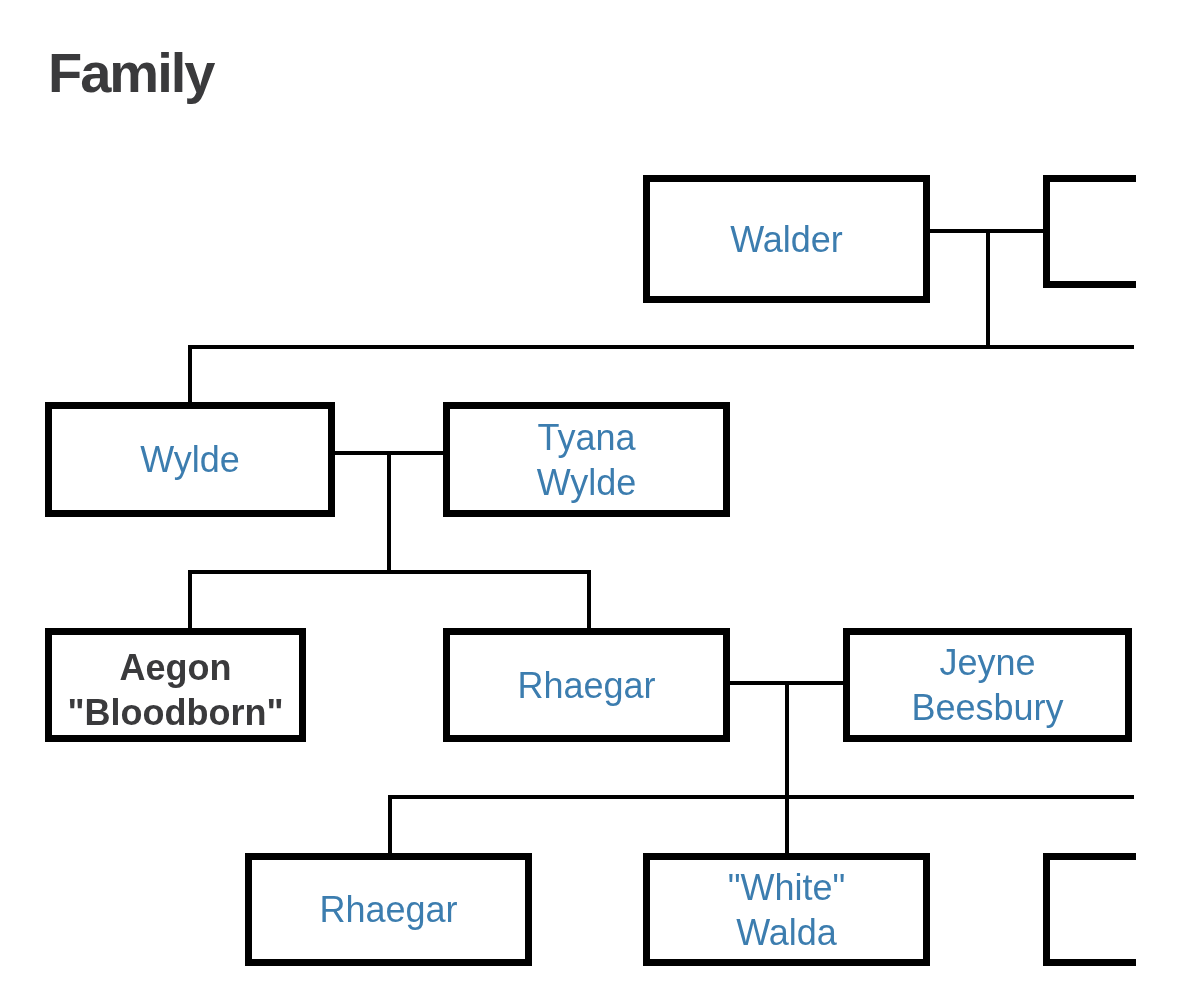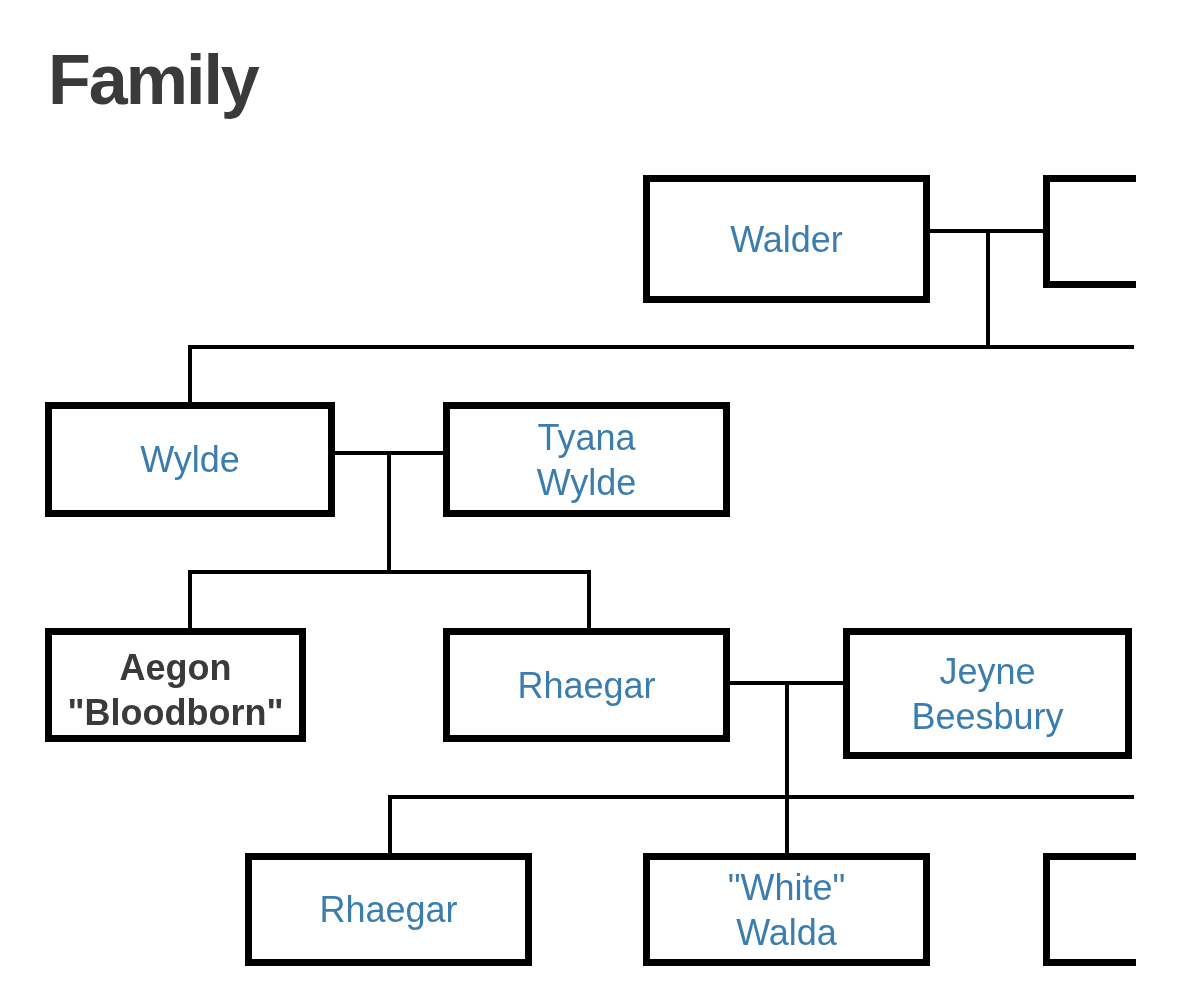--- a/index.html
+++ b/index.html
@@ -11,21 +11,21 @@
   html,body{margin:0;padding:0;background:var(--c-background);}
   .canvas{
     position:relative;
     width:1179px;height:994px;
     background:var(--c-background);
     font-family:"Liberation Sans", sans-serif;
     overflow:hidden;
   }
   .page-title{
     position:absolute;left:48px;top:40px;
-    font-size:70px;font-weight:700;
+    font-size:56px;font-weight:700;
     letter-spacing:-2px;
     color:var(--c-emphasis_dark);
     white-space:nowrap;
   }
   
   .tree-viewport{
     position:absolute;left:0;top:0;width:1136px;height:994px;
     overflow:hidden;
   }
   .person{
@@ -47,21 +47,21 @@
   }
   .line{position:absolute;background:var(--c-line_black);}
 
   
   .n-walder        {left:643px;top:175px;width:287px;height:128px;}
   .n-spouse-tr     {left:1043px;top:175px;width:287px;height:113px;}
   .n-aenys         {left:45px; top:402px;width:290px;height:115px;}
   .n-tyana         {left:443px;top:402px;width:287px;height:115px;}
   .n-aegon         {left:45px; top:628px;width:261px;height:114px;align-items:flex-end;}
   .n-rhaegar       {left:443px;top:628px;width:287px;height:114px;}
-  .n-jeyne         {left:843px;top:628px;width:289px;height:131px;}
+  .n-jeyne         {left:843px;top:628px;width:289px;height:114px;}
   .n-robert        {left:245px;top:853px;width:287px;height:113px;}
   .n-walda         {left:643px;top:853px;width:287px;height:113px;}
   .n-child-br      {left:1043px;top:853px;width:287px;height:113px;}
 
   
   .l-m1       {left:930px;top:229px;width:113px;height:4px;}   
   .l-m1-drop  {left:986px;top:229px;width:4px;height:120px;}
   .l-s1       {left:188px;top:345px;width:946px;height:4px;}   
   .l-s1-d1    {left:188px;top:345px;width:4px;height:57px;}    
   .l-m2       {left:335px;top:451px;width:108px;height:4px;}   

